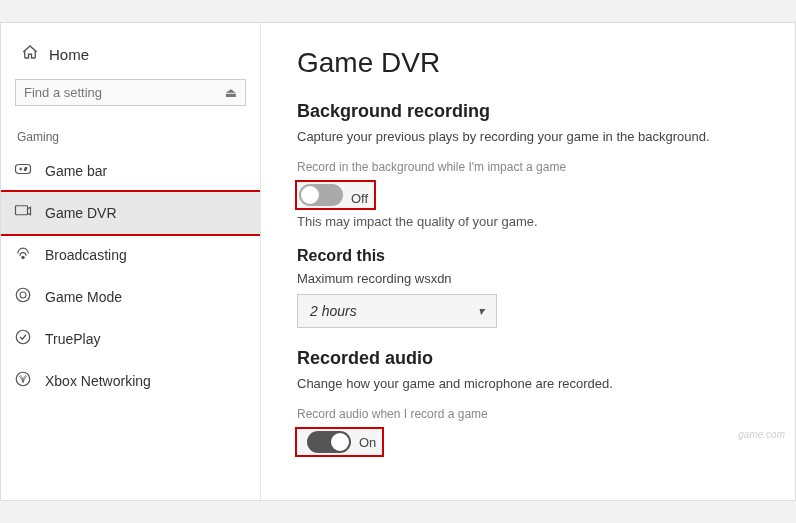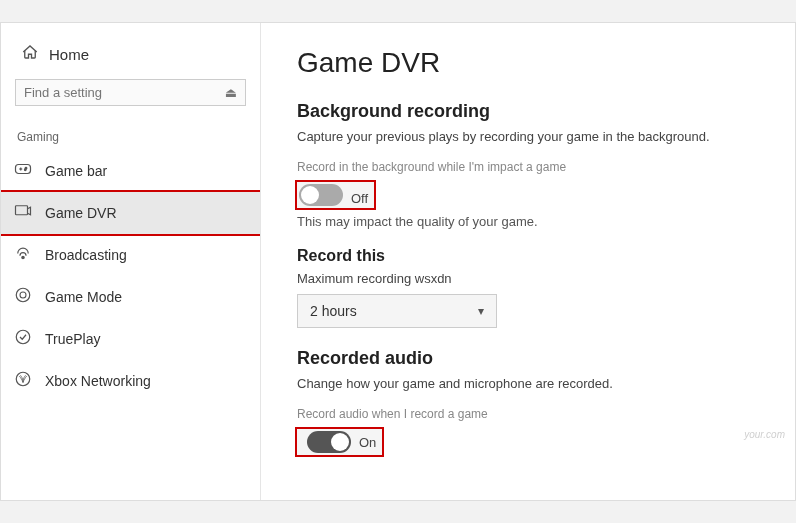--- a/index.html
+++ b/index.html
@@ -173,20 +173,21 @@
     .subsection-label {
       font-size: 13px;
       color: #444;
       margin-bottom: 8px;
     }
     .dropdown-row {
       display: flex;
       align-items: flex-start;
       gap: 0;
       margin-bottom: 20px;
+      font-style: italic;
     }
     .dropdown {
       width: 200px;
       border: 1px solid #ccc;
       background: #f5f5f5;
       padding: 8px 12px;
       font-size: 14px;
       color: #333;
       display: flex;
       align-items: center;
@@ -343,14 +344,14 @@
         <span style="outline: 2px solid #c00; display: inline-flex; align-items: center; gap: 8px; padding: 2px 6px 2px 10px; background: #f5f5f5;">
           <div class="toggle on">
             <div class="knob"></div>
           </div>
           <span class="toggle-label">On</span>
         </span>
       </div>
     </div>
   </div>
 
-  <div class="watermark">your.com</div>
+  <div class="watermark">game.com</div>
 </div>
 
 </body></html>

